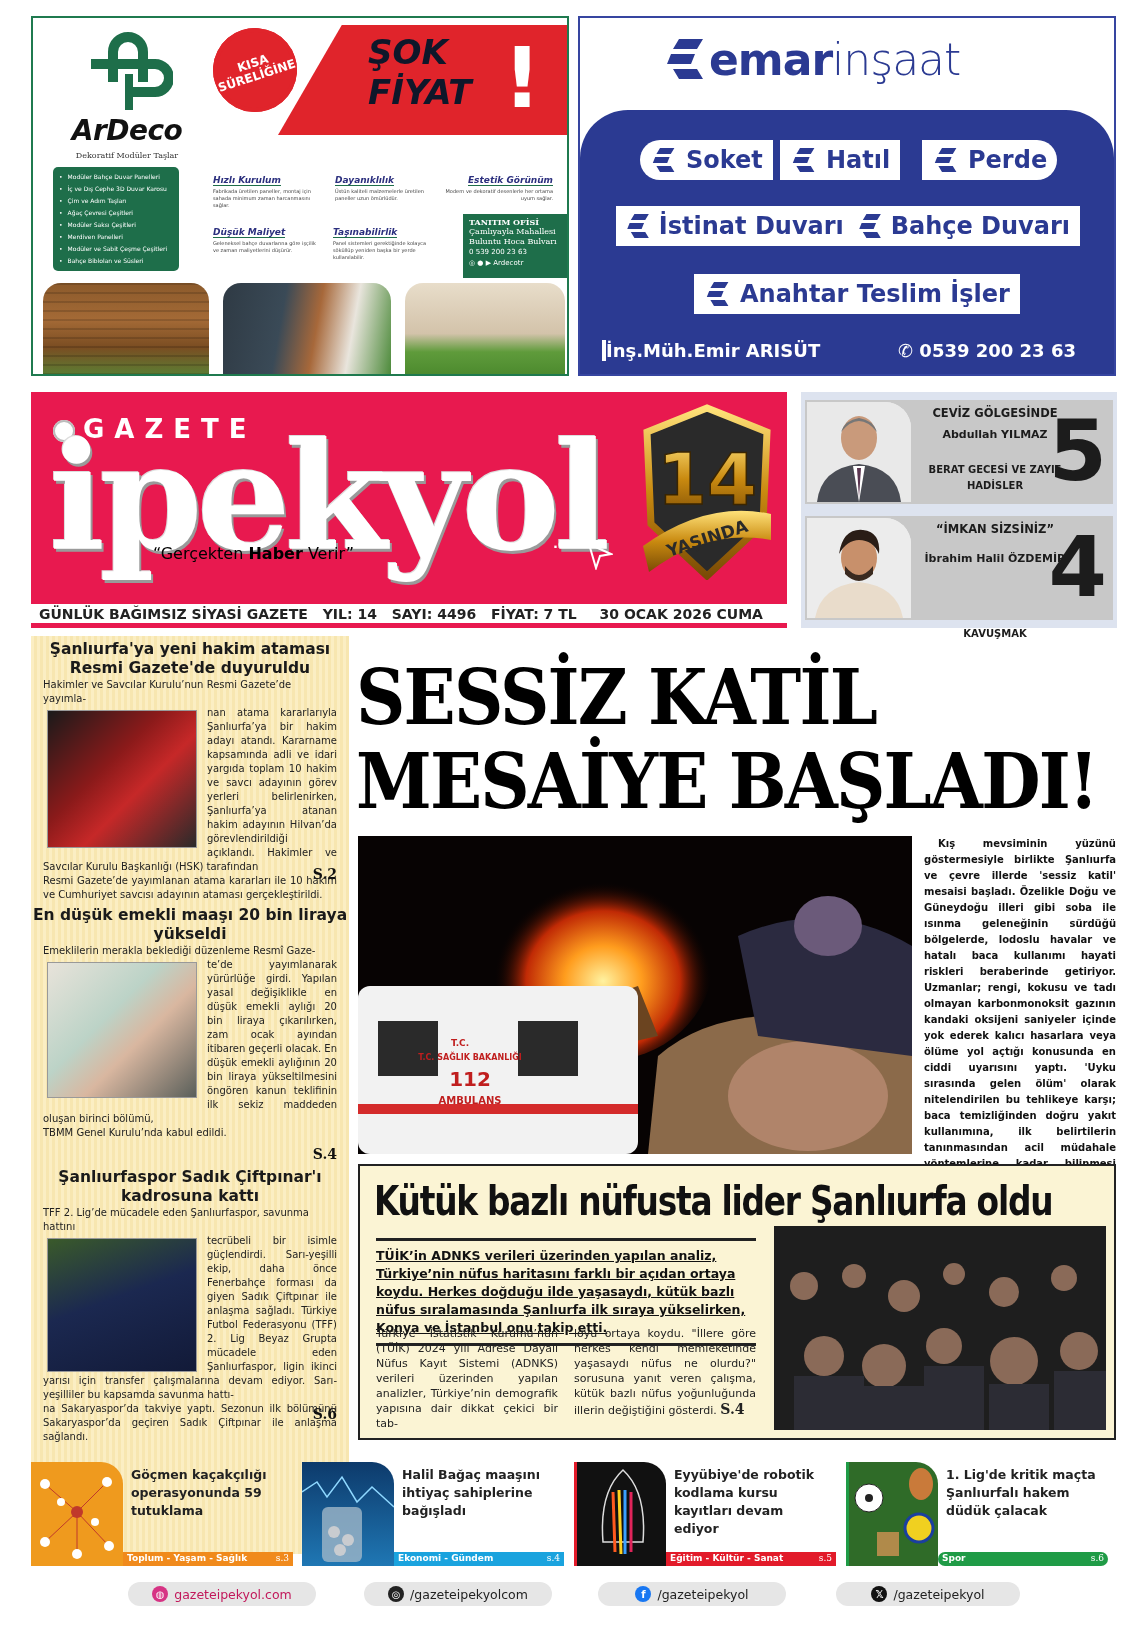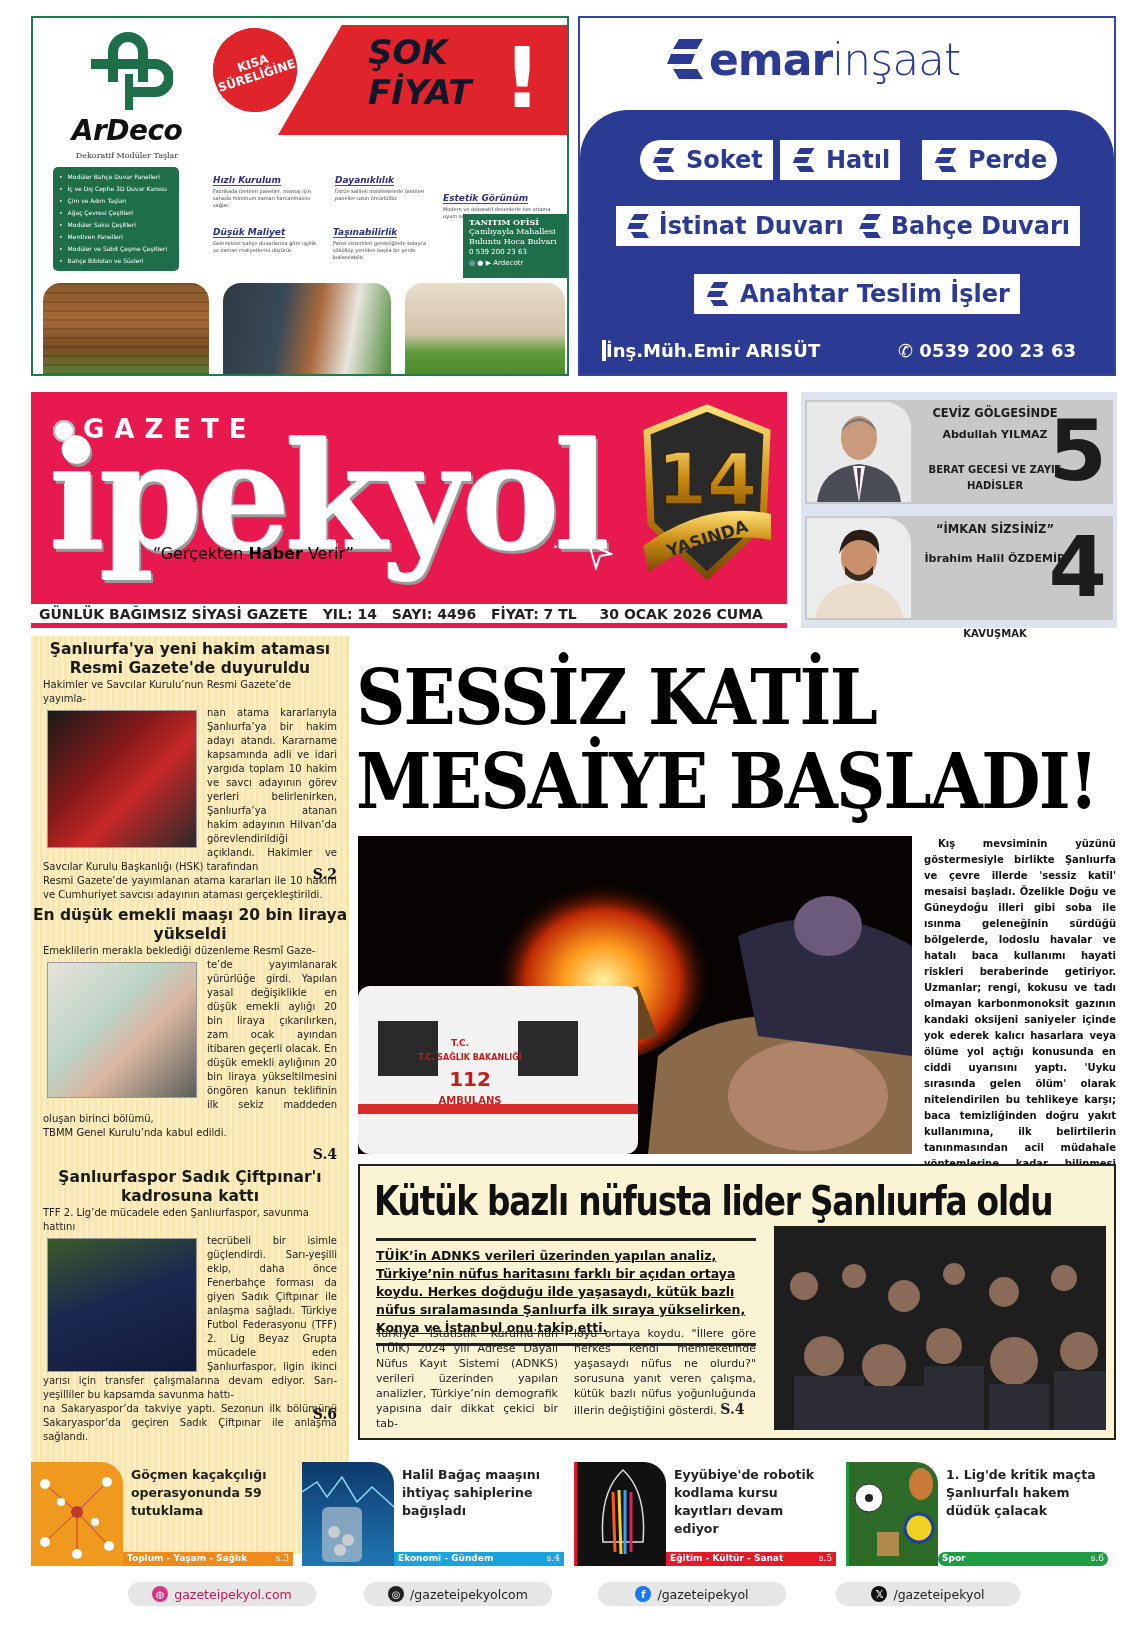--- a/index.html
+++ b/index.html
@@ -124,21 +124,21 @@
   <div class="sok-excl">!</div>
 
   <div class="feat" style="left:180px;top:150px;">
     <div class="feat-title">Hızlı Kurulum</div>
     <div class="feat-desc">Fabrikada üretilen paneller, montaj için sahada minimum zaman harcanmasını sağlar.</div>
   </div>
   <div class="feat" style="left:302px;top:150px;">
     <div class="feat-title">Dayanıklılık</div>
     <div class="feat-desc">Üstün kaliteli malzemelerle üretilen paneller uzun ömürlüdür.</div>
   </div>
-  <div class="feat" style="left:410px;top:168px;">
+  <div class="feat" style="left:410px;top:150px;text-align:right;">
     <div class="feat-title">Estetik Görünüm</div>
     <div class="feat-desc">Modern ve dekoratif desenlerle her ortama uyum sağlar.</div>
   </div>
   <div class="feat" style="left:180px;top:202px;">
     <div class="feat-title">Düşük Maliyet</div>
     <div class="feat-desc">Geleneksel bahçe duvarlarına göre işçilik ve zaman maliyetlerini düşürür.</div>
   </div>
   <div class="feat" style="left:300px;top:202px;">
     <div class="feat-title">Taşınabilirlik</div>
     <div class="feat-desc">Panel sistemleri gerektiğinde kolayca söküllüp yeniden başka bir yerde kullanılabilir.</div>

